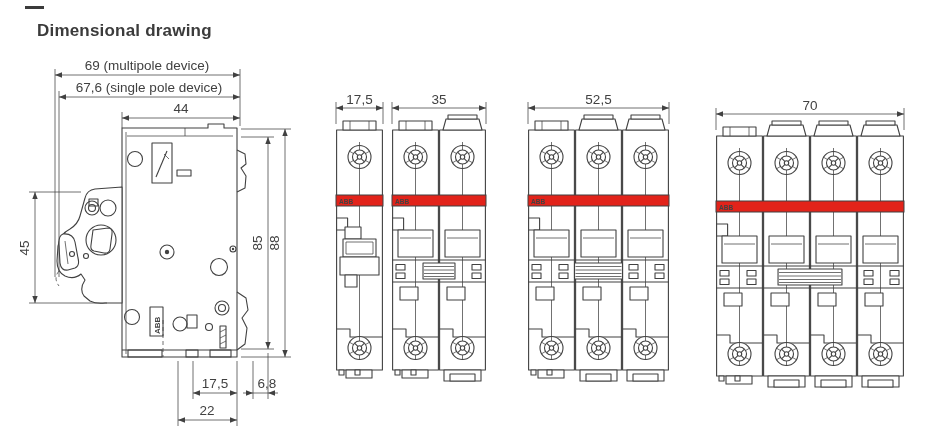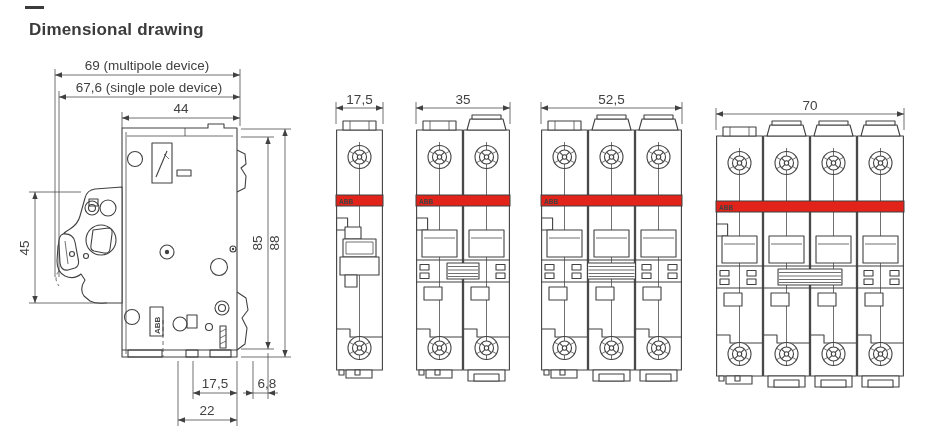--- a/index.html
+++ b/index.html
@@ -1,20 +1,20 @@
 <!DOCTYPE html>
 <html><head>
 <meta charset="utf-8">
 <style>
   html,body{margin:0;padding:0;background:#fff;}
   .canvas{position:relative;width:938px;height:445px;background:#ffffff;overflow:hidden;
           font-family:"Liberation Sans",sans-serif;}
   .hdr{position:absolute;left:25px;top:6px;}
   .hdr .dash{width:19px;height:3px;background:#3b3b3b;margin-bottom:11px;}
-  .hdr h1{margin:4px;font-size:17px;font-weight:600;color:#3b3b3b;letter-spacing:.2px;}
+  .hdr h1{margin:12px;font-size:17px;font-weight:600;color:#3b3b3b;letter-spacing:.2px;}
   .fv,.sv{position:absolute;}
   svg .s{stroke:#414141;fill:none;stroke-width:1.1;stroke-linejoin:round;}
   svg .sw{stroke:#414141;fill:#ffffff;stroke-width:1.1;stroke-linejoin:round;}
   svg .thin{stroke-width:0.75;}
   svg .arr{fill:#414141;stroke:none;}
   svg .dash{stroke-dasharray:4 3;}
   svg text{font-family:"Liberation Sans",sans-serif;font-size:13.5px;fill:#414141;}
 </style>
 </head>
 <body>
@@ -215,21 +215,21 @@
         <g>
           <rect class="sw" x="30" y="276" width="26" height="8"></rect>
           <rect class="sw" x="23" y="276" width="5" height="5"></rect>
           <rect class="sw" x="39" y="276" width="5" height="5"></rect>
         </g>
         <g>
           <rect x="20" y="101" width="47" height="11" fill="#e2231a" stroke="#414141" stroke-width="1"></rect>
           <text x="23" y="109.5" style="font-size:6.5px;font-weight:bold" fill="#ffffff">ABB</text>
         </g>
       </svg></div>
-  <div class="fv" style="left:396px;top:94px;"><svg width="134" height="300" viewBox="0 0 134 300">
+  <div class="fv" style="left:372px;top:94px;"><svg width="134" height="300" viewBox="0 0 134 300">
         <g>
           <line class="s thin" x1="20" y1="8" x2="20" y2="30"></line>
           <line class="s thin" x1="114" y1="8" x2="114" y2="30"></line>
           <line class="s thin" x1="20" y1="14" x2="114" y2="14"></line>
           <polygon class="arr" points="20,14 27,11.3 27,16.7"></polygon>
           <polygon class="arr" points="114,14 107,11.3 107,16.7"></polygon>
           <text x="67" y="10" text-anchor="middle">35</text>
         </g>
         <rect class="sw" x="20.6" y="36" width="45.8" height="240"></rect>
         <line class="s thin" x1="43.5" y1="48" x2="43.5" y2="266"></line>
@@ -337,21 +337,21 @@
           <rect class="sw" x="24" y="170.5" width="9" height="5.5"></rect>
           <rect class="sw" x="24" y="179" width="9" height="5.5"></rect>
           <rect class="sw" x="100" y="170.5" width="9" height="5.5"></rect>
           <rect class="sw" x="100" y="179" width="9" height="5.5"></rect>
         </g>
         <g>
           <rect x="20" y="101" width="94" height="11" fill="#e2231a" stroke="#414141" stroke-width="1"></rect>
           <text x="23" y="109.5" style="font-size:6.5px;font-weight:bold" fill="#ffffff">ABB</text>
         </g>
       </svg></div>
-  <div class="fv" style="left:521px;top:94px;"><svg width="181" height="300" viewBox="0 0 181 300">
+  <div class="fv" style="left:508px;top:94px;"><svg width="181" height="300" viewBox="0 0 181 300">
         <g>
           <line class="s thin" x1="20" y1="8" x2="20" y2="30"></line>
           <line class="s thin" x1="161" y1="8" x2="161" y2="30"></line>
           <line class="s thin" x1="20" y1="14" x2="161" y2="14"></line>
           <polygon class="arr" points="20,14 27,11.3 27,16.7"></polygon>
           <polygon class="arr" points="161,14 154,11.3 154,16.7"></polygon>
           <text x="90.5" y="10" text-anchor="middle">52,5</text>
         </g>
         <rect class="sw" x="20.6" y="36" width="45.8" height="240"></rect>
         <line class="s thin" x1="43.5" y1="48" x2="43.5" y2="266"></line>

